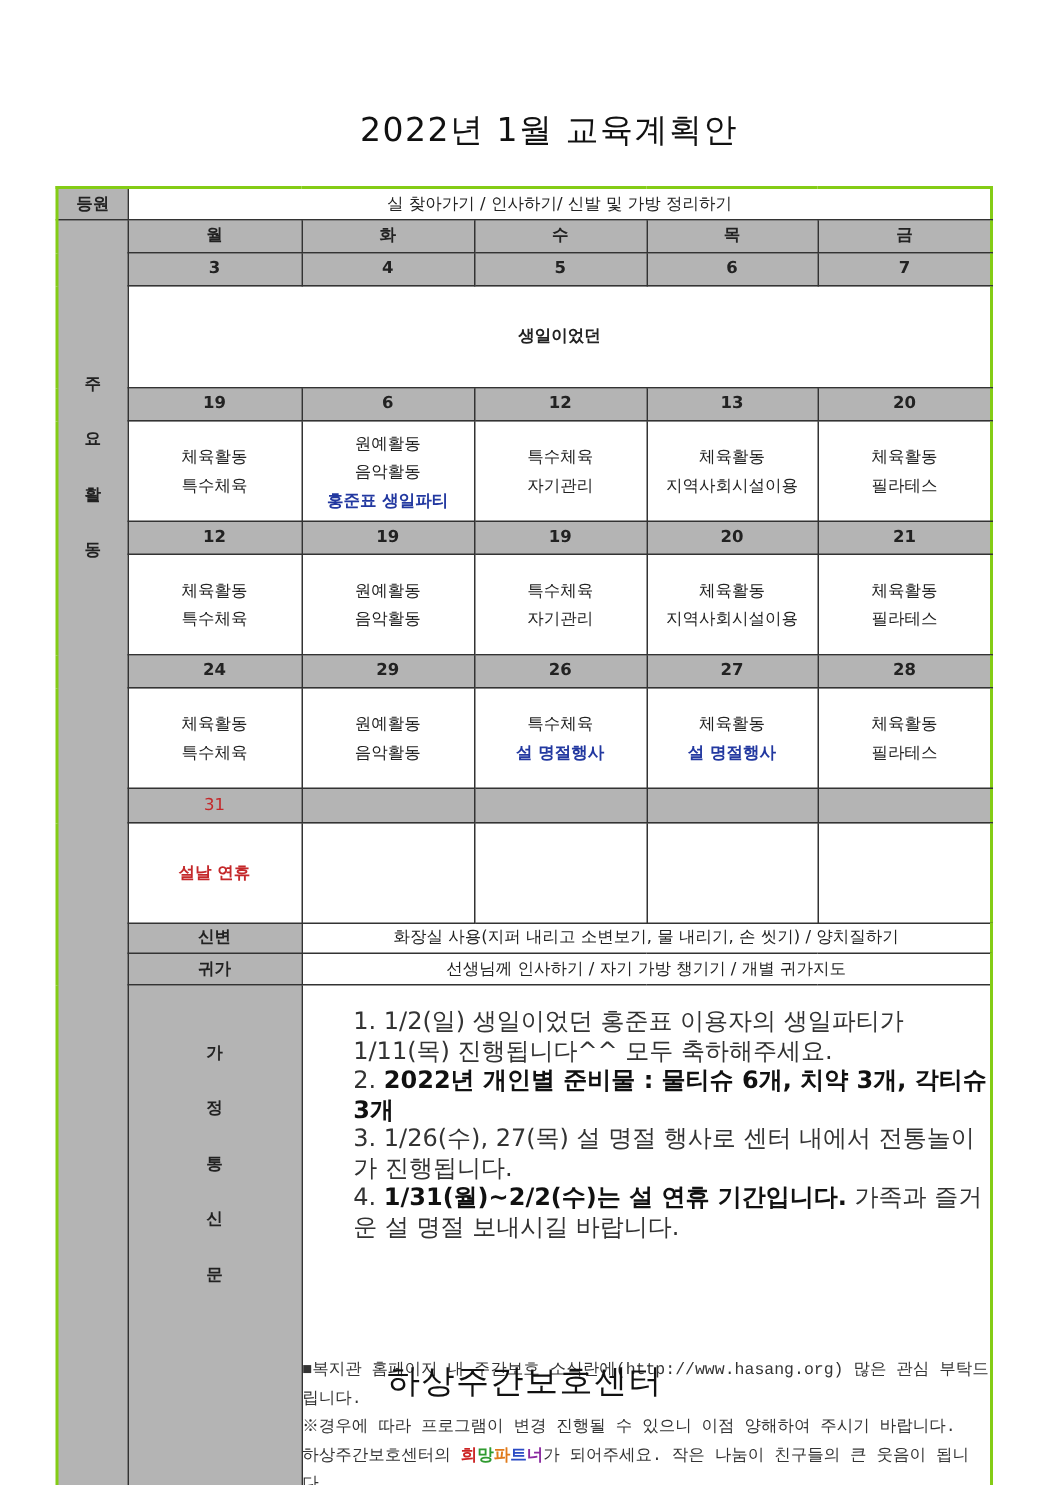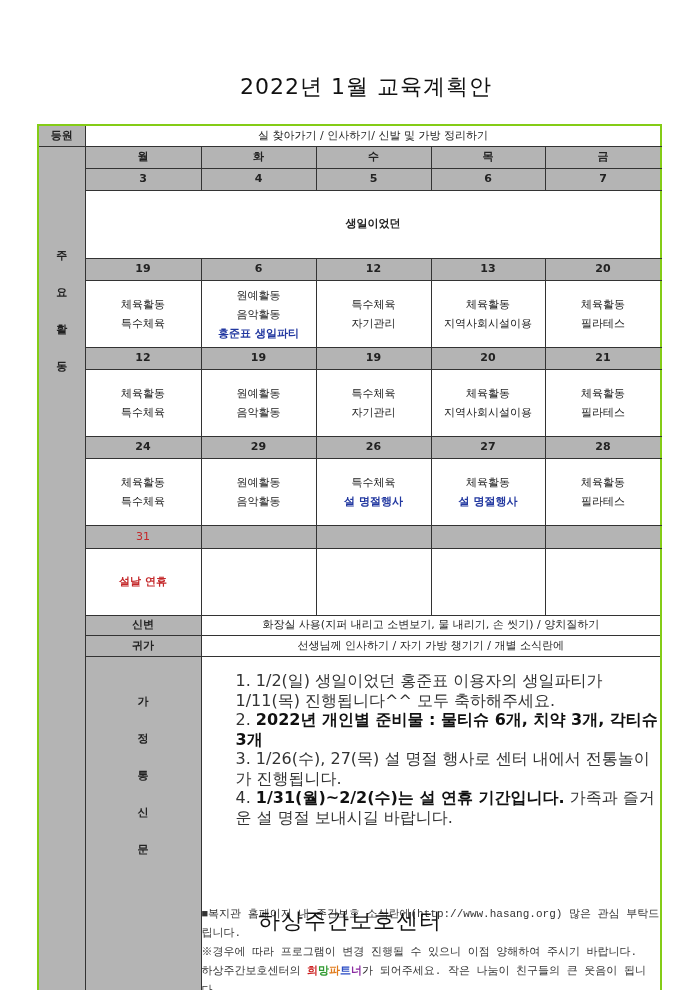--- a/index.html
+++ b/index.html
@@ -206,21 +206,21 @@
     <td></td>
   </tr>
 
   <tr class="row-line thick-top">
     <td class="g lbl">신변</td>
     <td colspan="5">화장실 사용(지퍼 내리고 소변보기, 물 내리기, 손 씻기) / 양치질하기</td>
   </tr>
 
   <tr class="row-line">
     <td class="g lbl" style="height:20px">귀가</td>
-    <td colspan="5">선생님께 인사하기 / 자기 가방 챙기기 / 개별 소식란에</td>
+    <td colspan="5">선생님께 인사하기 / 자기 가방 챙기기 / 개별 귀가지도</td>
   </tr>
 
   <tr>
     <td class="g vlabel" style="height:236px; vertical-align:top; padding-top:26px;">
       <span>가</span>
       <span>정</span>
       <span>통</span>
       <span>신</span>
       <span>문</span>
     </td>

